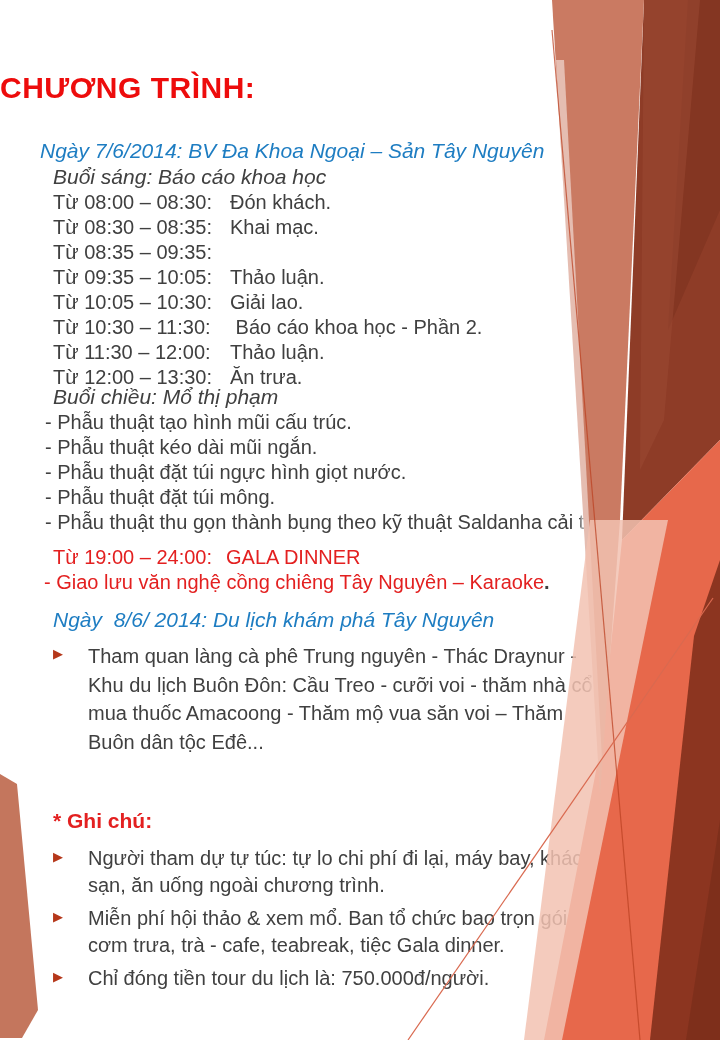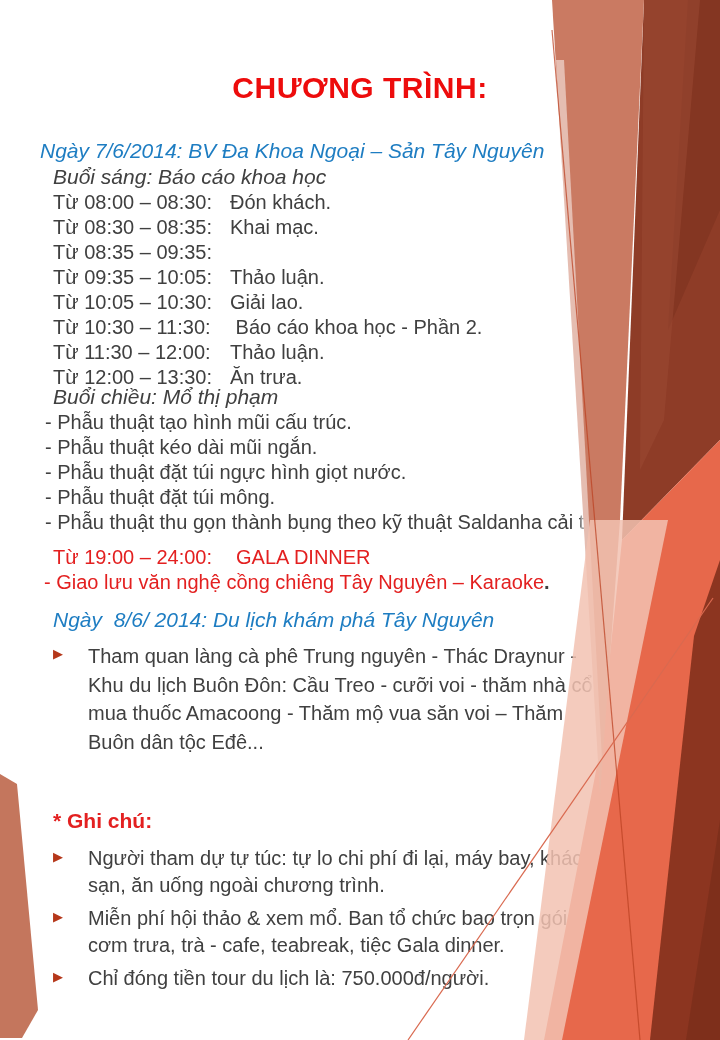--- a/index.html
+++ b/index.html
@@ -2,32 +2,32 @@
 <html style="--title-red: #ED0C0C; --text-red: #E32020; --heading-blue: #1E7DC2; --body-gray: #404040; --bullet-triangle: #B5371A; --facet-salmon: #CA7A62; --facet-dark-rust: #8E3C27; --facet-orange: #E7684B; --facet-dark-brick: #8C3520; --facet-pale-pink: #F2C2B2;"><head>
 <meta charset="utf-8">
 <style>
   html,body{margin:0;padding:0;background:#888;}
   .slide{
     position:relative;width:720px;height:1040px;background:#fff;overflow:hidden;
     font-family:"Liberation Sans",sans-serif;color:var(--body-gray,#404040);
   }
   .abs{position:absolute;}
   .title{
-    position:absolute;top:50px;left:0;width:100%;text-align:center;
+    position:absolute;top:50px;left:0;width:100%;
     color:var(--title-red,#ED0C0C);font-weight:bold;font-size:30px;line-height:36px;letter-spacing:.5px;
   }
   .h-blue{color:var(--heading-blue,#1E7DC2);font-style:italic;font-size:21px;line-height:25px;white-space:pre;}
   .h-gray{color:var(--body-gray,#404040);font-style:italic;font-size:21px;line-height:25px;}
   .body20{font-size:20px;line-height:25px;}
   .red{color:var(--text-red,#E32020);}
   .srow{display:flex;height:25px;font-size:20px;line-height:25px;}
   .stime{width:177px;flex:none;white-space:pre;}
   .sact{white-space:pre;}
   .dash-item{height:25px;font-size:20px;line-height:25px;margin-left:-8px;white-space:pre;}
-  .gala-act{margin-left:24px;white-space:pre;}
+  .gala-act{margin-left:14px;white-space:pre;}
   .outdent{margin-left:-9px;}
   .period-dark{color:var(--body-gray,#404040);font-weight:bold;}
   .bullet-row{display:flex;}
   .tri{
     flex:none;width:35px;padding-top:5px;color:var(--bullet-triangle,#B5371A);
     font-family:"DejaVu Sans",sans-serif;font-size:13px;line-height:13px;
   }
   .para{width:512px;font-size:20px;line-height:28.5px;}
   .ghichu{color:var(--text-red,#E32020);font-weight:bold;font-size:21px;line-height:26px;}
   .note-item{margin-bottom:6px;}

